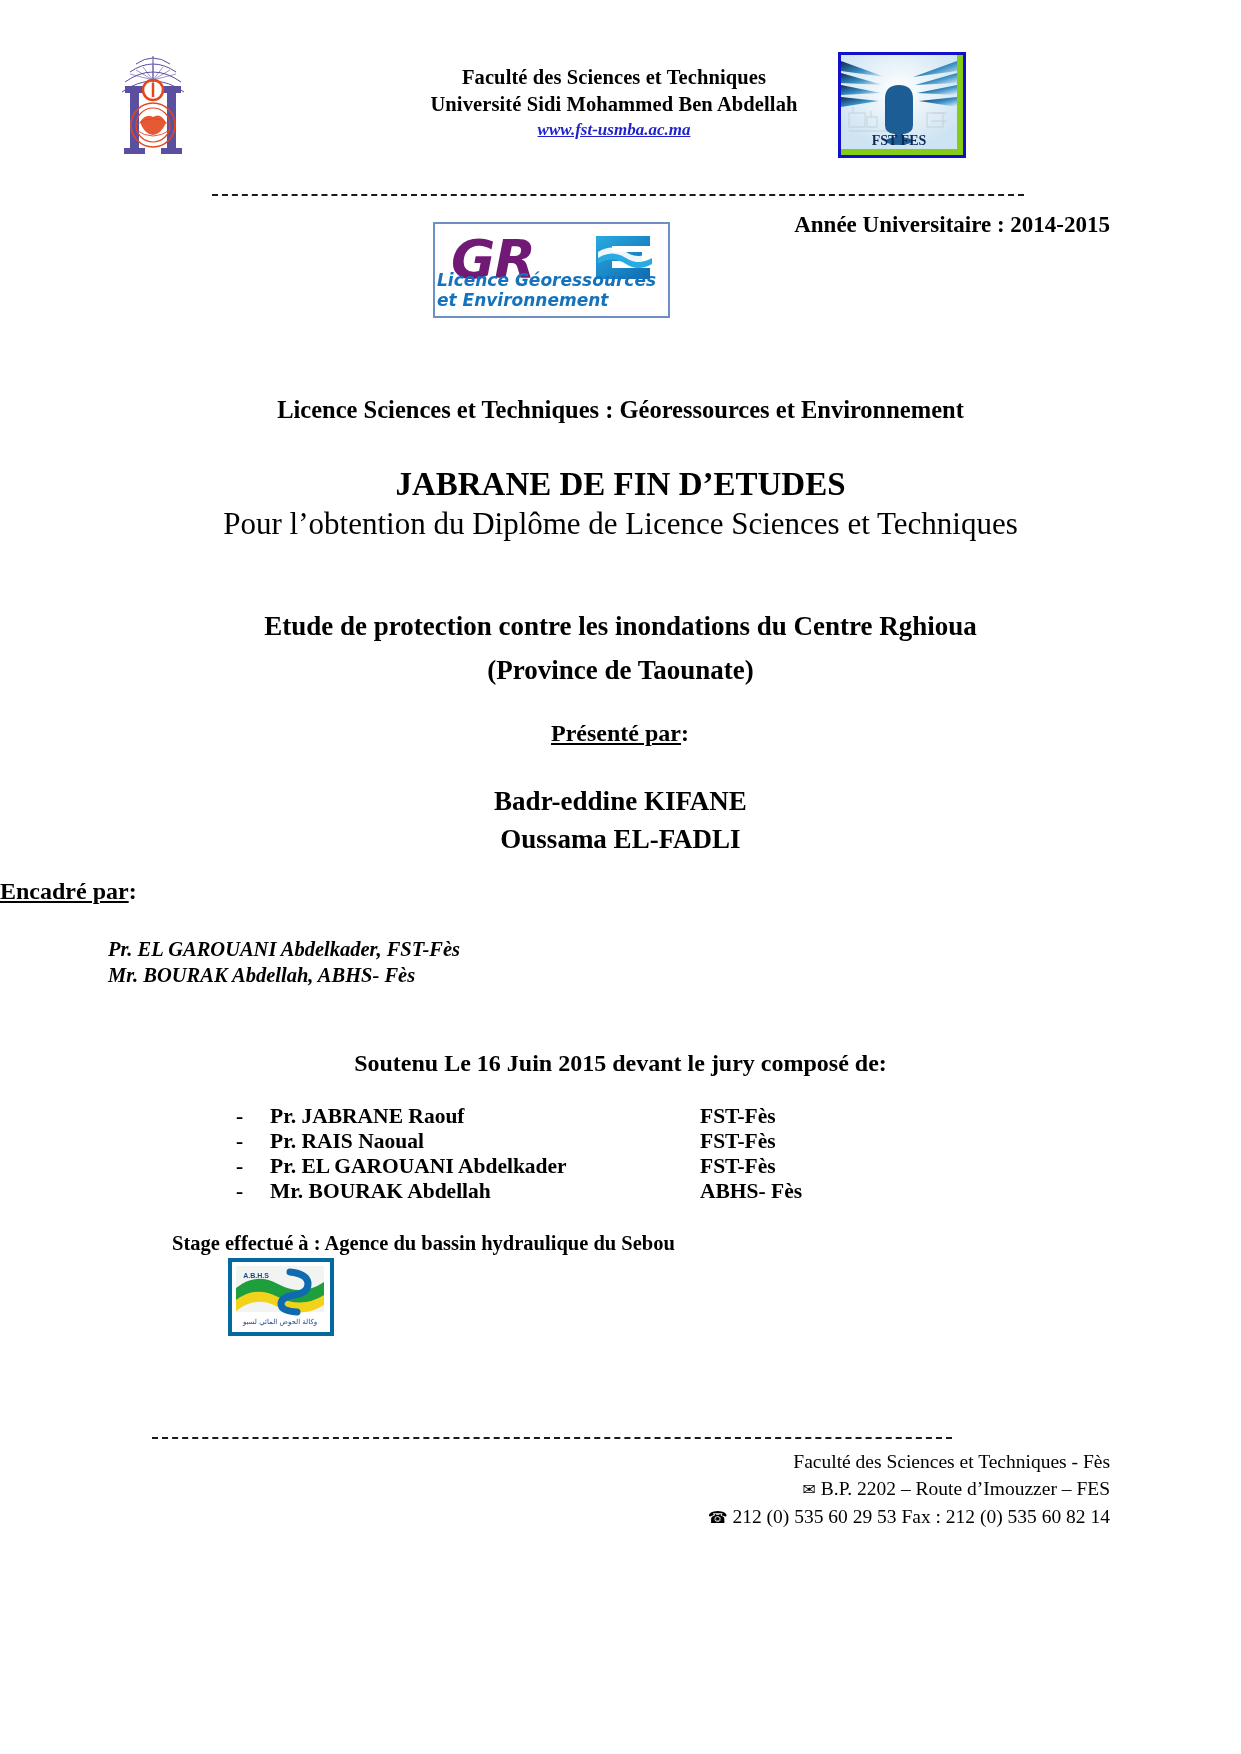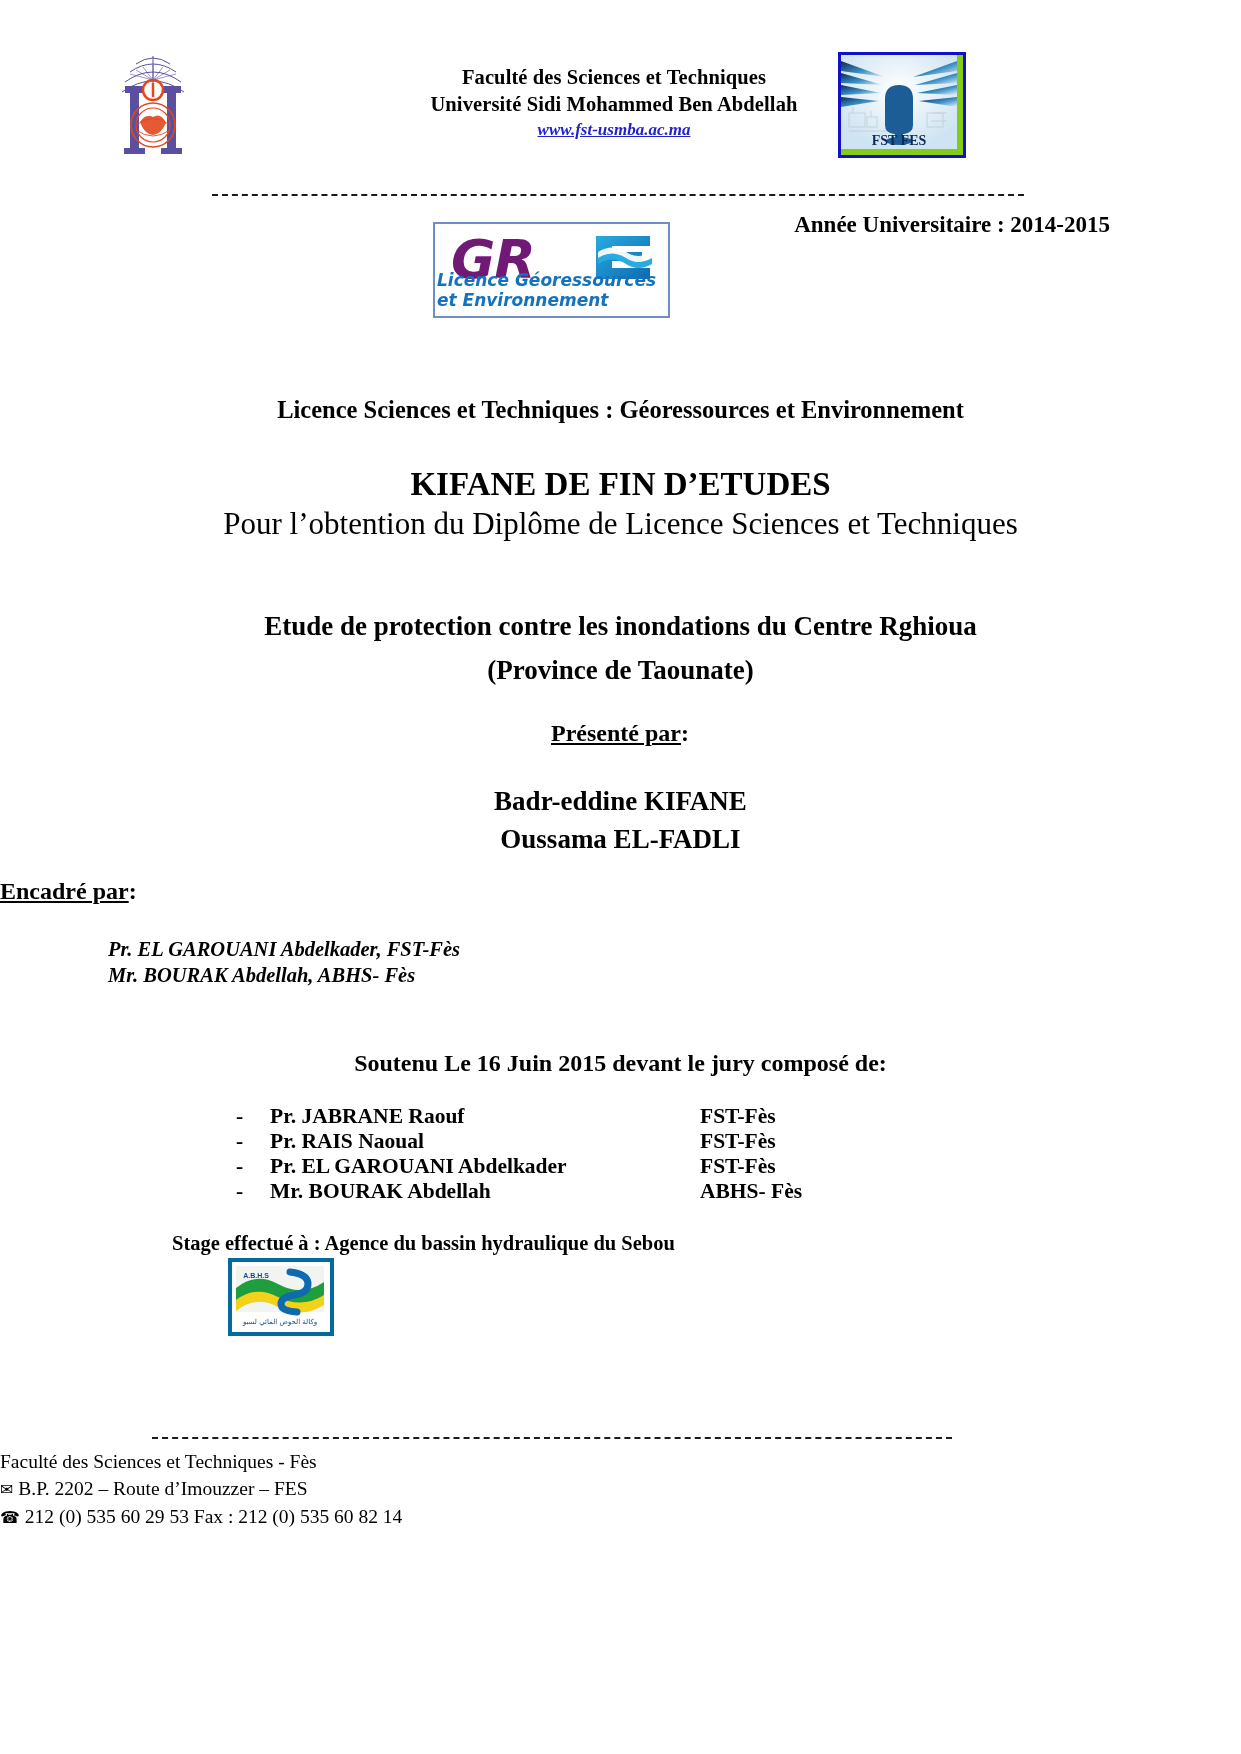--- a/index.html
+++ b/index.html
@@ -285,21 +285,21 @@
     left: 152px;
     width: 800px;
     border-top: 2px dashed #1a1a1a;
     height: 0;
   }
   .footer {
     position: absolute;
     top: 1448px;
     left: 0;
     width: 1110px;
-    text-align: left;
+    text-align: right;
     font-size: 19.5px;
     line-height: 27px;
   }
   .footer-icon {
     font-family: "DejaVu Sans", sans-serif;
     font-size: 16px;
   }
 </style>
 </head>
 <body>
@@ -414,21 +414,21 @@
         <path d="M4 4 H58 V14 H20 V20 H50 V29 H20 V36 H58 V47 H4 Z" fill="url(#gwave)"></path>
         <path d="M6 20 q14 -9 28 0 q12 8 26 0 v8 q-14 8 -26 0 q-14 -9 -28 0 z" fill="#ffffff" opacity="0.92"></path>
         <path d="M6 26 q14 -9 28 0 q12 8 26 0 v6 q-14 8 -26 0 q-14 -9 -28 0 z" fill="#29aae1"></path>
       </svg>
       <div class="gre-sub">Licence Géoressources et Environnement</div>
     </div>
   </div>
 
   <div class="filiere">Licence Sciences et Techniques : Géoressources et Environnement</div>
 
-  <div class="memoire">KIFANE DE FIN D’ETUDES</div>
+  <div class="memoire">JABRANE DE FIN D’ETUDES</div>
   <div class="obtention">Pour l’obtention du Diplôme de Licence Sciences et Techniques</div>
 
   <div class="subject">
     <div>Etude de protection contre les inondations du Centre Rghioua</div>
     <div>(Province de Taounate)</div>
   </div>
 
   <div class="presente-label">
     <span class="u">Présenté par</span><span>:</span>
   </div>

